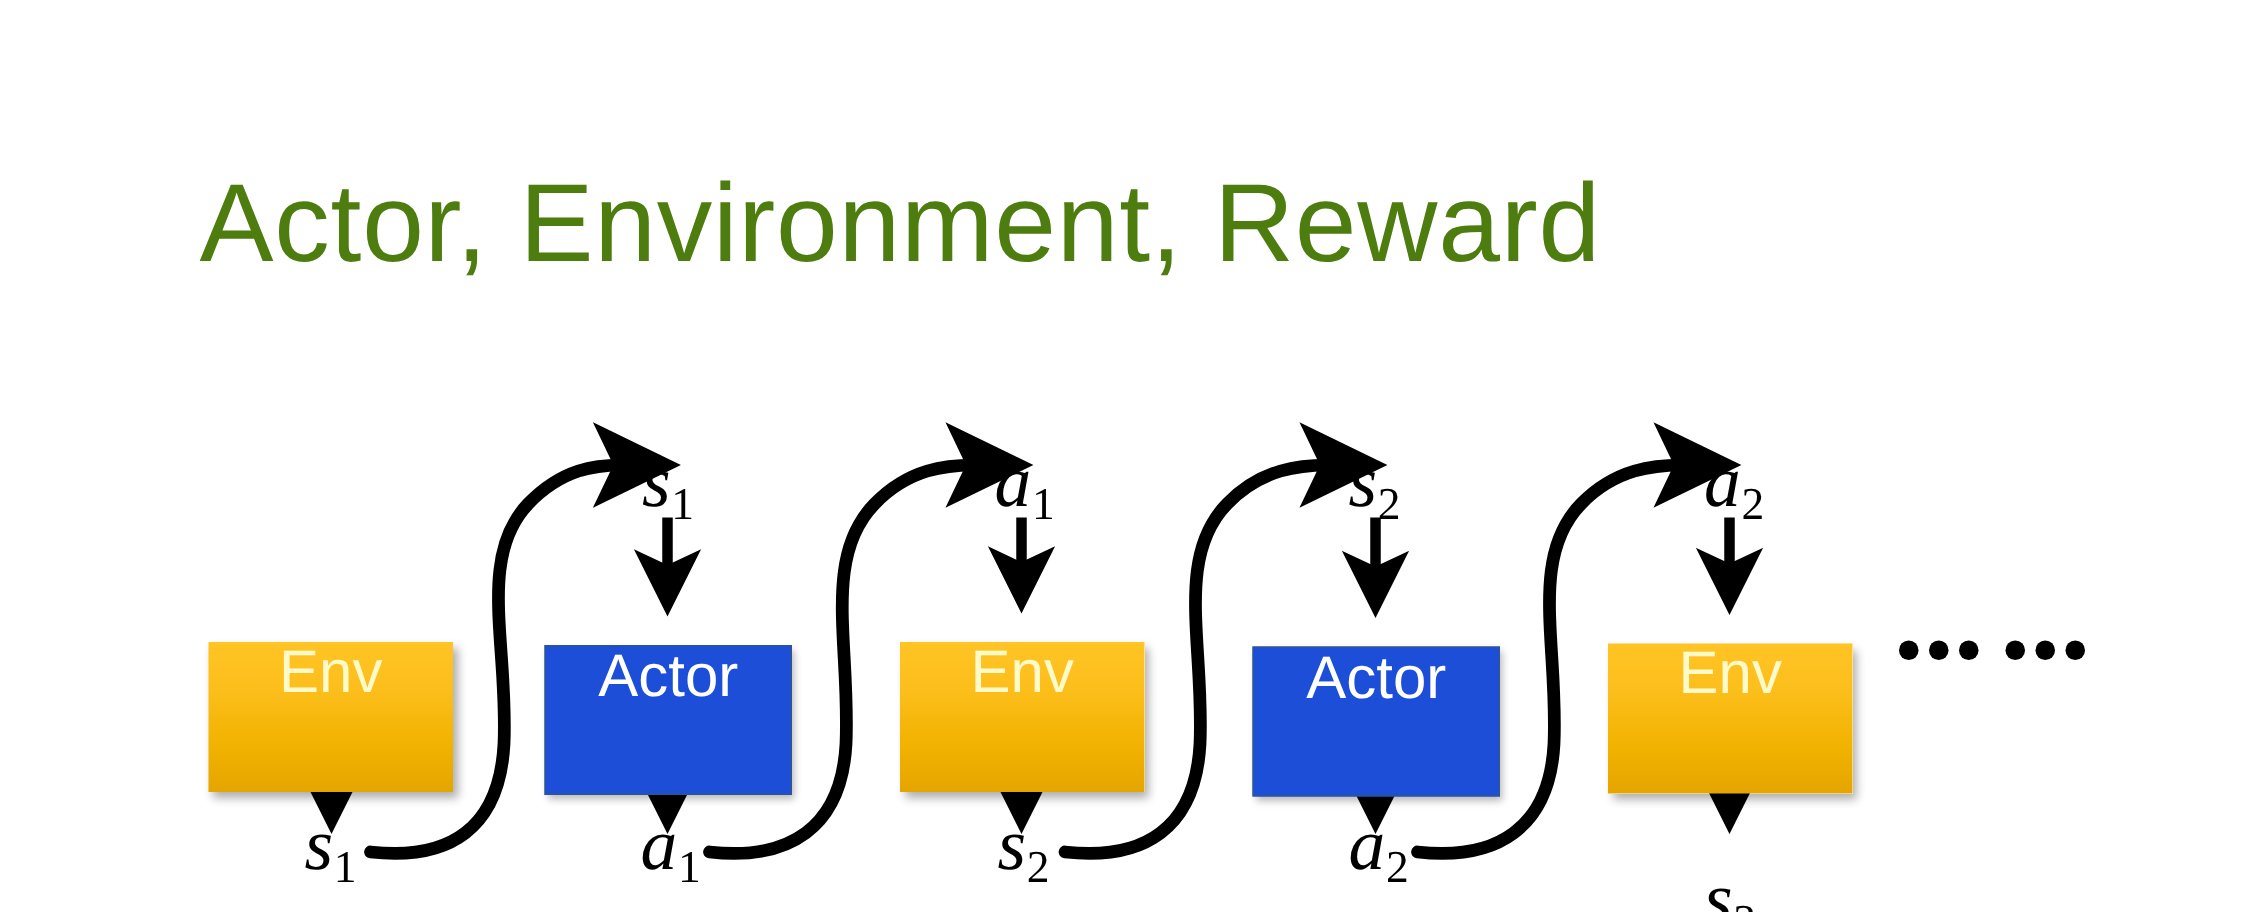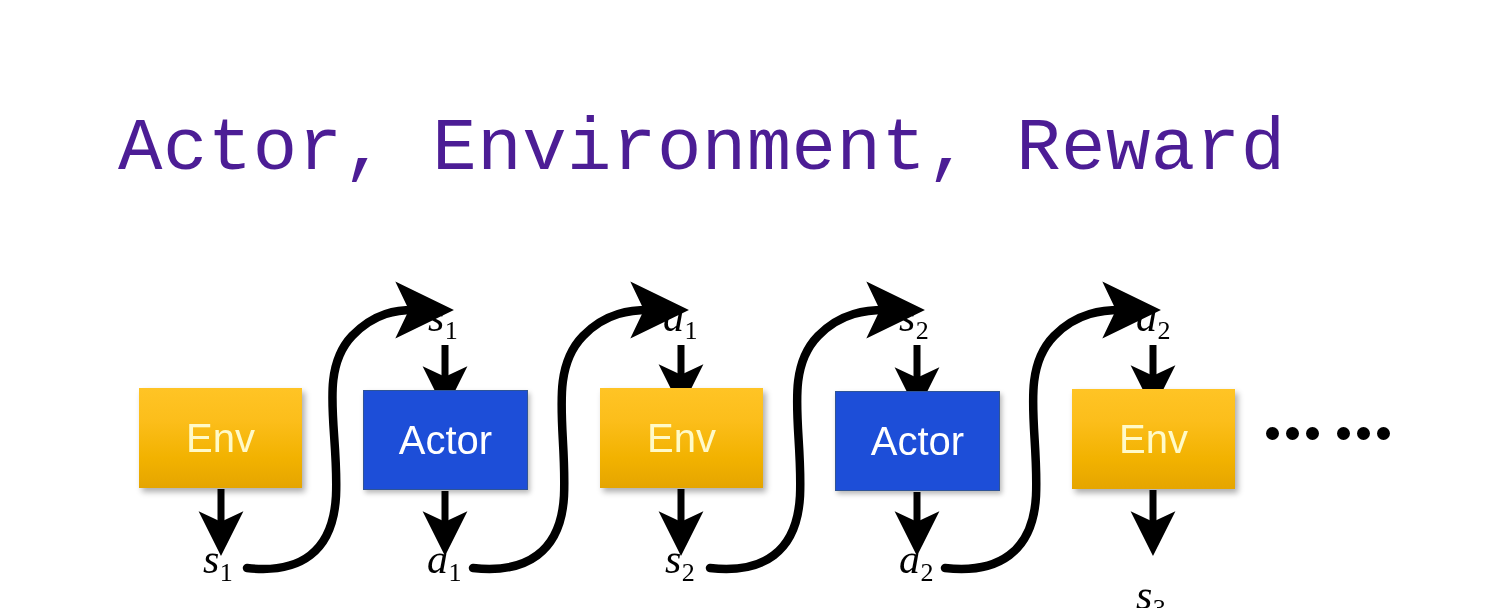--- a/index.html
+++ b/index.html
@@ -11,47 +11,47 @@
     width: 1500px;
     height: 608px;
     position: relative;
     overflow: hidden;
     font-family: "Liberation Sans", sans-serif;
   }
 
   
   #slide-title {
     position: absolute;
-    left: 118px;
+    left: 133px;
     top: 112px;
-    font-family: Liberation Mono, monospace;
+    font-family: Liberation Sans, sans-serif;
     font-size: 74px;
     font-weight: 300;
     letter-spacing: 0.5px;
-    color: #4c1d95;
+    color: #4d7c0f;
     white-space: nowrap;
     line-height: 1.0;
   }
 
   
   #diagram {
     position: absolute;
     left: 0;
     top: 0;
     width: 1500px;
     height: 608px;
   }
 
   
   .proc-box {
     position: absolute;
     display: flex;
-    align-items: center;
     justify-content: center;
     box-sizing: border-box;
+    margin-top: 40px;
   }
   .proc-box .box-label {
     font-family: "Liberation Sans", sans-serif;
     font-size: 40px;
     font-weight: 400;
     line-height: 1;
     user-select: none;
   }
   .box-env {
     background: linear-gradient(to bottom, #FFC425 0%, #FCBE1B 32%, #F2B200 70%, #E5A500 100%);
@@ -67,21 +67,21 @@
   }
   .box-actor .box-label {
     color: #FFFFFF;
   }
 
   
   .math-label {
     position: absolute;
     font-family: "Liberation Serif", "DejaVu Serif", serif;
     font-style: italic;
-    font-size: 42px;
+    font-size: 49px;
     color: #000000;
     white-space: nowrap;
     line-height: 1;
     user-select: none;
   }
   .math-label sub {
     font-size: 0.62em;
     font-style: normal;
     vertical-align: -0.30em;
     margin-left: 0.5px;

